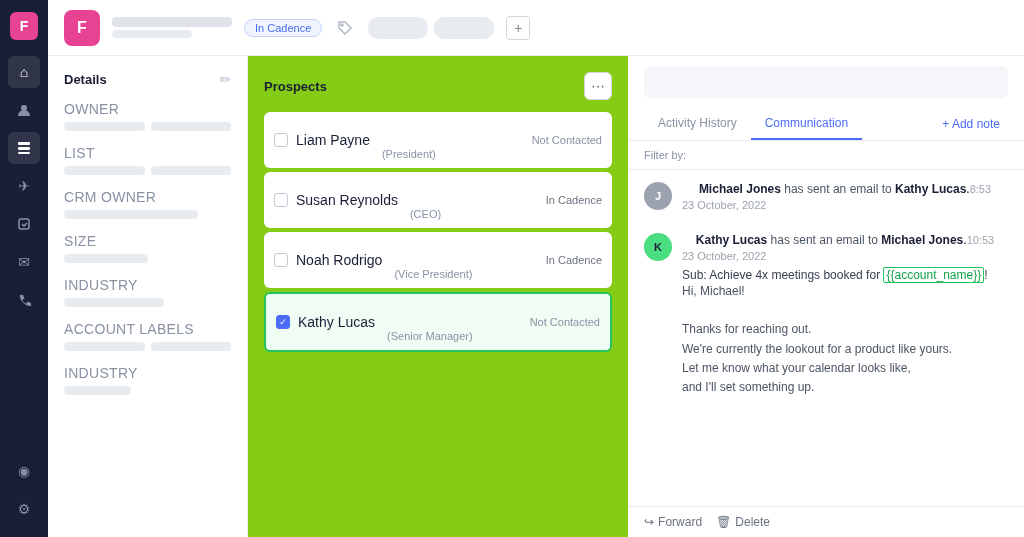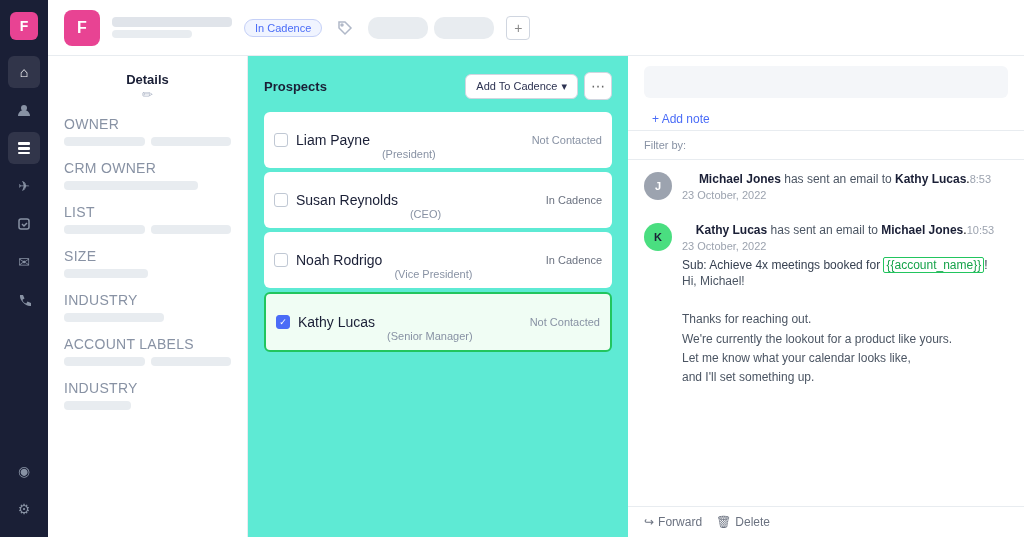--- a/index.html
+++ b/index.html
@@ -110,38 +110,37 @@
       width: 200px;
       background: white;
       border-right: 1px solid #e8ecf0;
       padding: 16px;
       overflow-y: auto;
       flex-shrink: 0;
     }
     .panel-header {
       display: flex; align-items: center; justify-content: space-between;
       margin-bottom: 14px;
-      flex-direction: column;
     }
     .panel-title { font-size: 13px; font-weight: 600; color: #1a1f36; }
     .edit-icon { color: #b0b8c8; font-size: 13px; cursor: pointer; }
     .field-group { margin-bottom: 14px; }
     .field-label { font-size: 14px; color: #8892a4; margin-bottom: 5px; text-transform: uppercase; letter-spacing: 0.3px; }
     .field-bar { height: 9px; background: #e8ecf0; border-radius: 4px; }
     .field-bar.w60 { width: 60%; }
     .field-bar.w80 { width: 80%; }
     .field-bar.w50 { width: 50%; }
     .field-bar.w40 { width: 40%; }
     .field-bars { display: flex; gap: 6px; }
     .field-bars .field-bar { flex: 1; }
 
     
     .middle-panel {
       flex: 1;
-      background: #5eead4;
+      background: #84cc16;
       padding: 16px;
       overflow-y: auto;
       min-width: 0;
       max-width: 380px;
     }
     .prospects-header {
       display: flex; align-items: center; justify-content: space-between;
       margin-bottom: 12px;
     }
     .prospects-title { font-size: 13px; font-weight: 600; color: #1a1f36; }
@@ -388,33 +387,33 @@
 
       <div class="field-group">
         <div class="field-label">Owner</div>
         <div class="field-bars">
           <div class="field-bar"></div>
           <div class="field-bar"></div>
         </div>
       </div>
 
       <div class="field-group">
-        <div class="field-label">CRM Owner</div>
-        <div class="field-bar w80"></div>
-      </div>
-
-      <div class="field-group">
         <div class="field-label">List</div>
         <div class="field-bars">
           <div class="field-bar"></div>
           <div class="field-bar"></div>
         </div>
       </div>
 
       <div class="field-group">
+        <div class="field-label">CRM Owner</div>
+        <div class="field-bar w80"></div>
+      </div>
+
+      <div class="field-group">
         <div class="field-label">Size</div>
         <div class="field-bar w50"></div>
       </div>
 
       <div class="field-group">
         <div class="field-label">Industry</div>
         <div class="field-bar w60"></div>
       </div>
 
       <div class="field-group">
@@ -428,24 +427,20 @@
       <div class="field-group">
         <div class="field-label">Industry</div>
         <div class="field-bar w40"></div>
       </div>
     </div>
 
     <div class="middle-panel">
       <div class="prospects-header">
         <span class="prospects-title">Prospects</span>
         <div class="prospects-actions">
-          <button class="add-cadence-btn">
-            <span>Add To Cadence</span>
-            <span>▾</span>
-          </button>
           <button class="dots-btn">⋯</button>
         </div>
       </div>
 
       <div class="prospect-row">
         <div class="prospect-checkbox"></div>
         <span class="prospect-name">Liam Payne</span>
         <span class="prospect-role">(President)</span>
         <span class="prospect-status">Not Contacted</span>
       </div>
@@ -469,20 +464,24 @@
         <span class="prospect-name">Kathy Lucas</span>
         <span class="prospect-role">(Senior Manager)</span>
         <span class="prospect-status">Not Contacted</span>
       </div>
     </div>
 
     <div class="right-panel">
       <div class="right-top">
         <div class="right-top-bar"></div>
         <div class="tabs">
+          <div class="tab-group">
+            <div class="tab">Activity History</div>
+            <div class="tab active">Communication</div>
+          </div>
           <div class="add-note-btn">+ Add note</div>
         </div>
       </div>
 
       <div class="filter-bar">
         <span class="filter-label">Filter by:</span>
       </div>
 
       <div class="messages-area">
 

